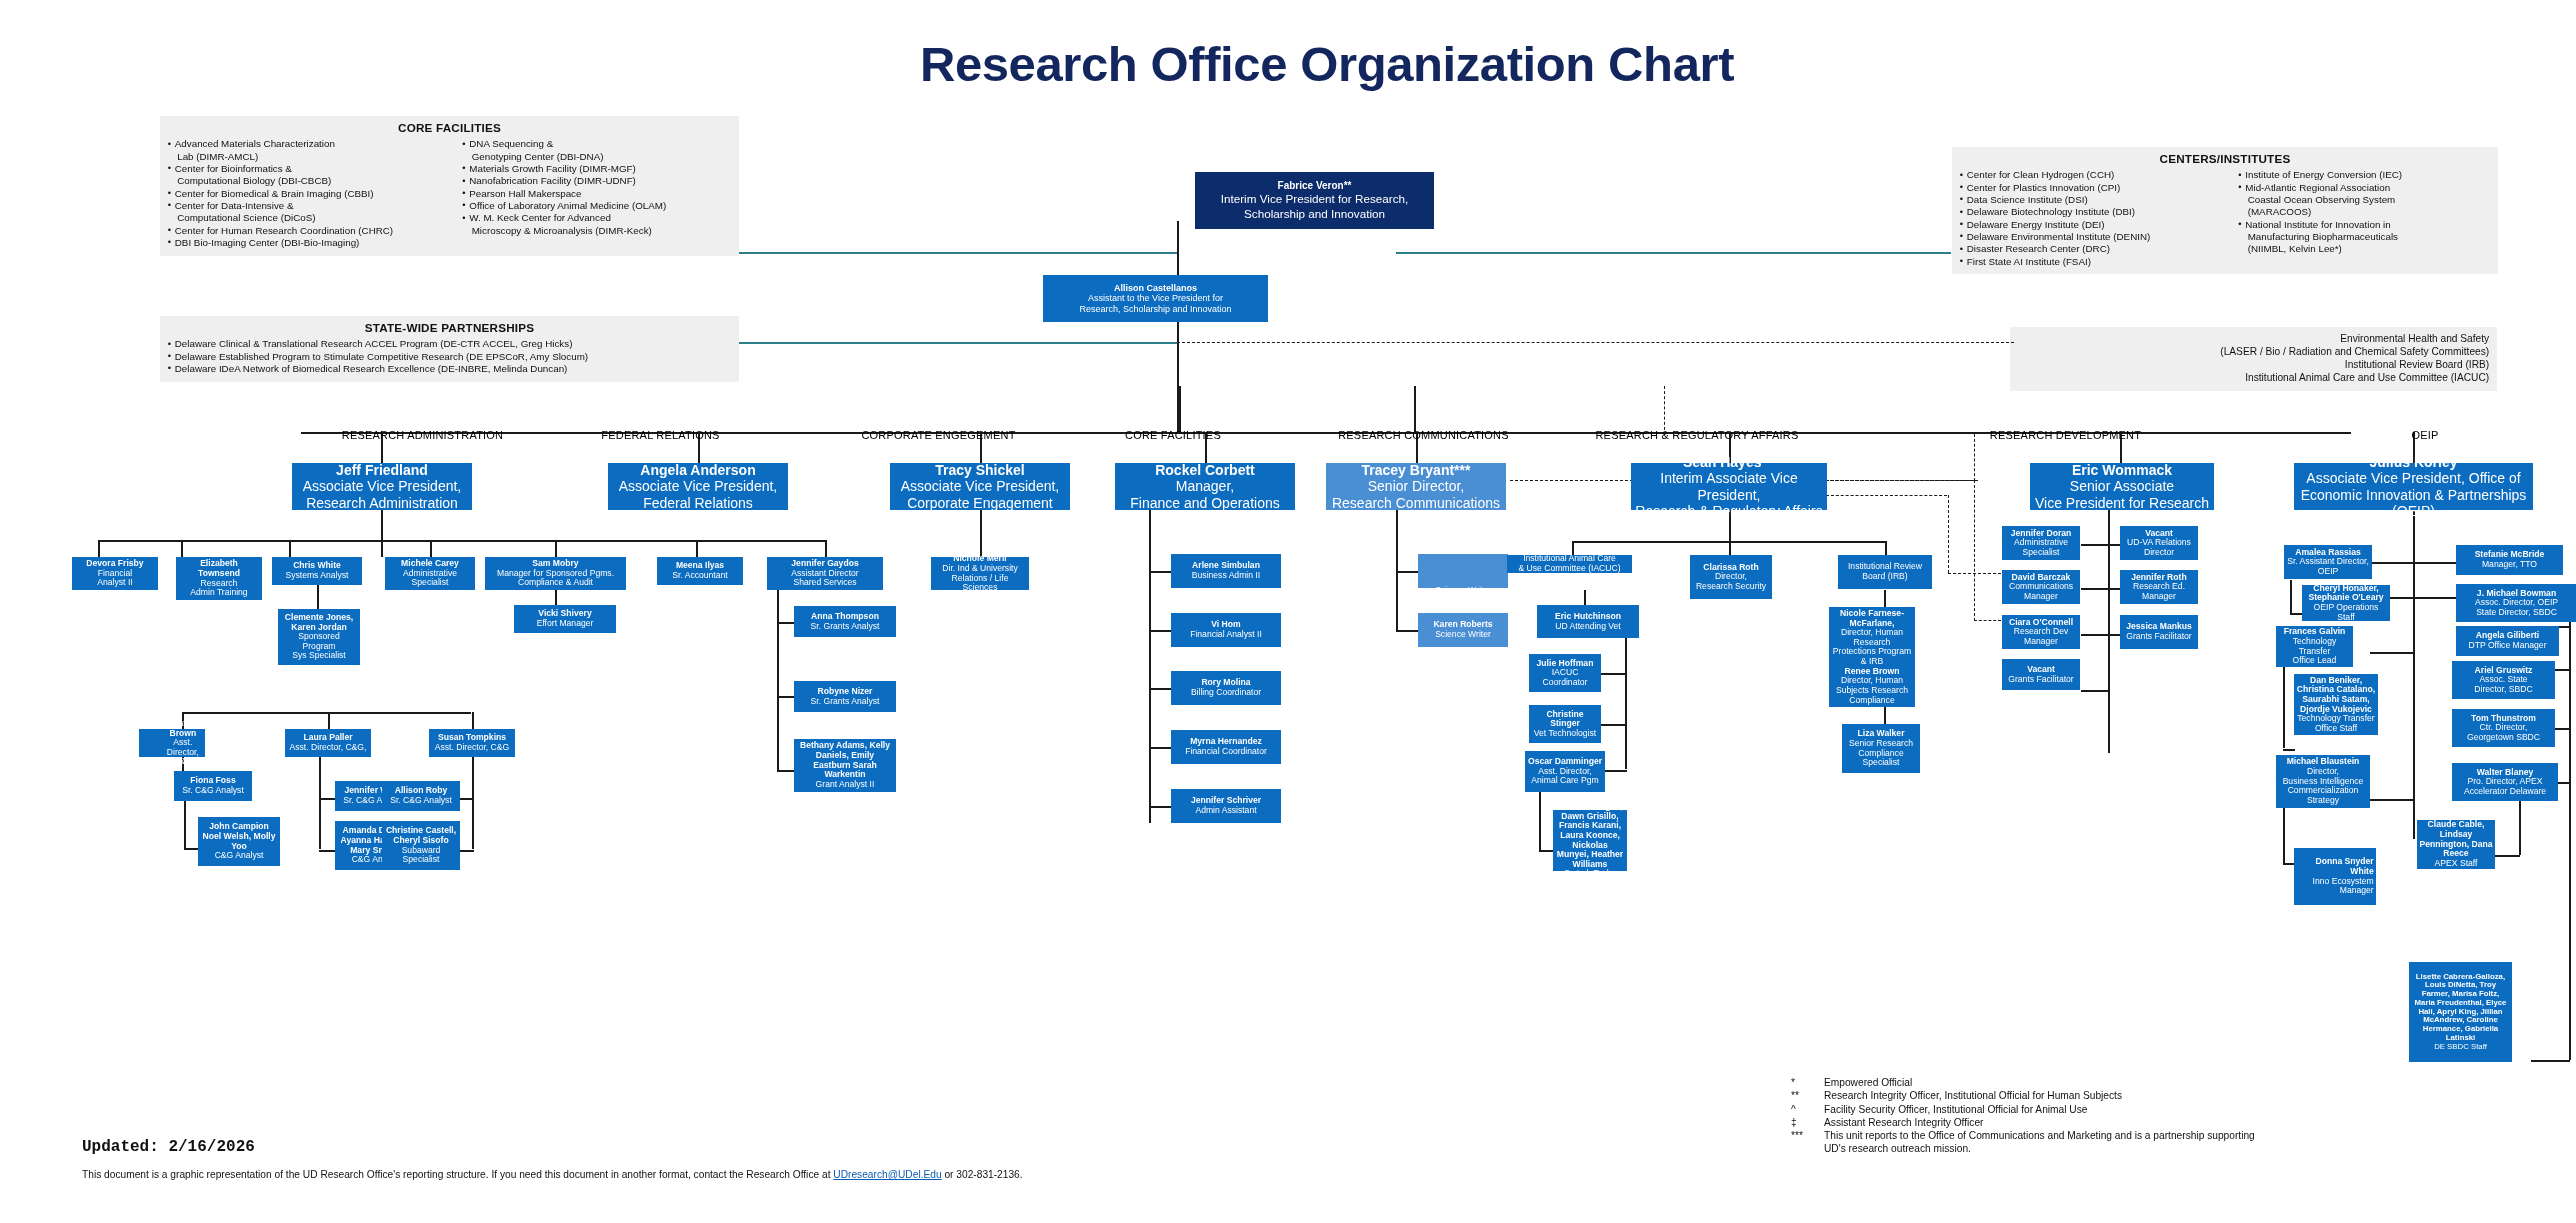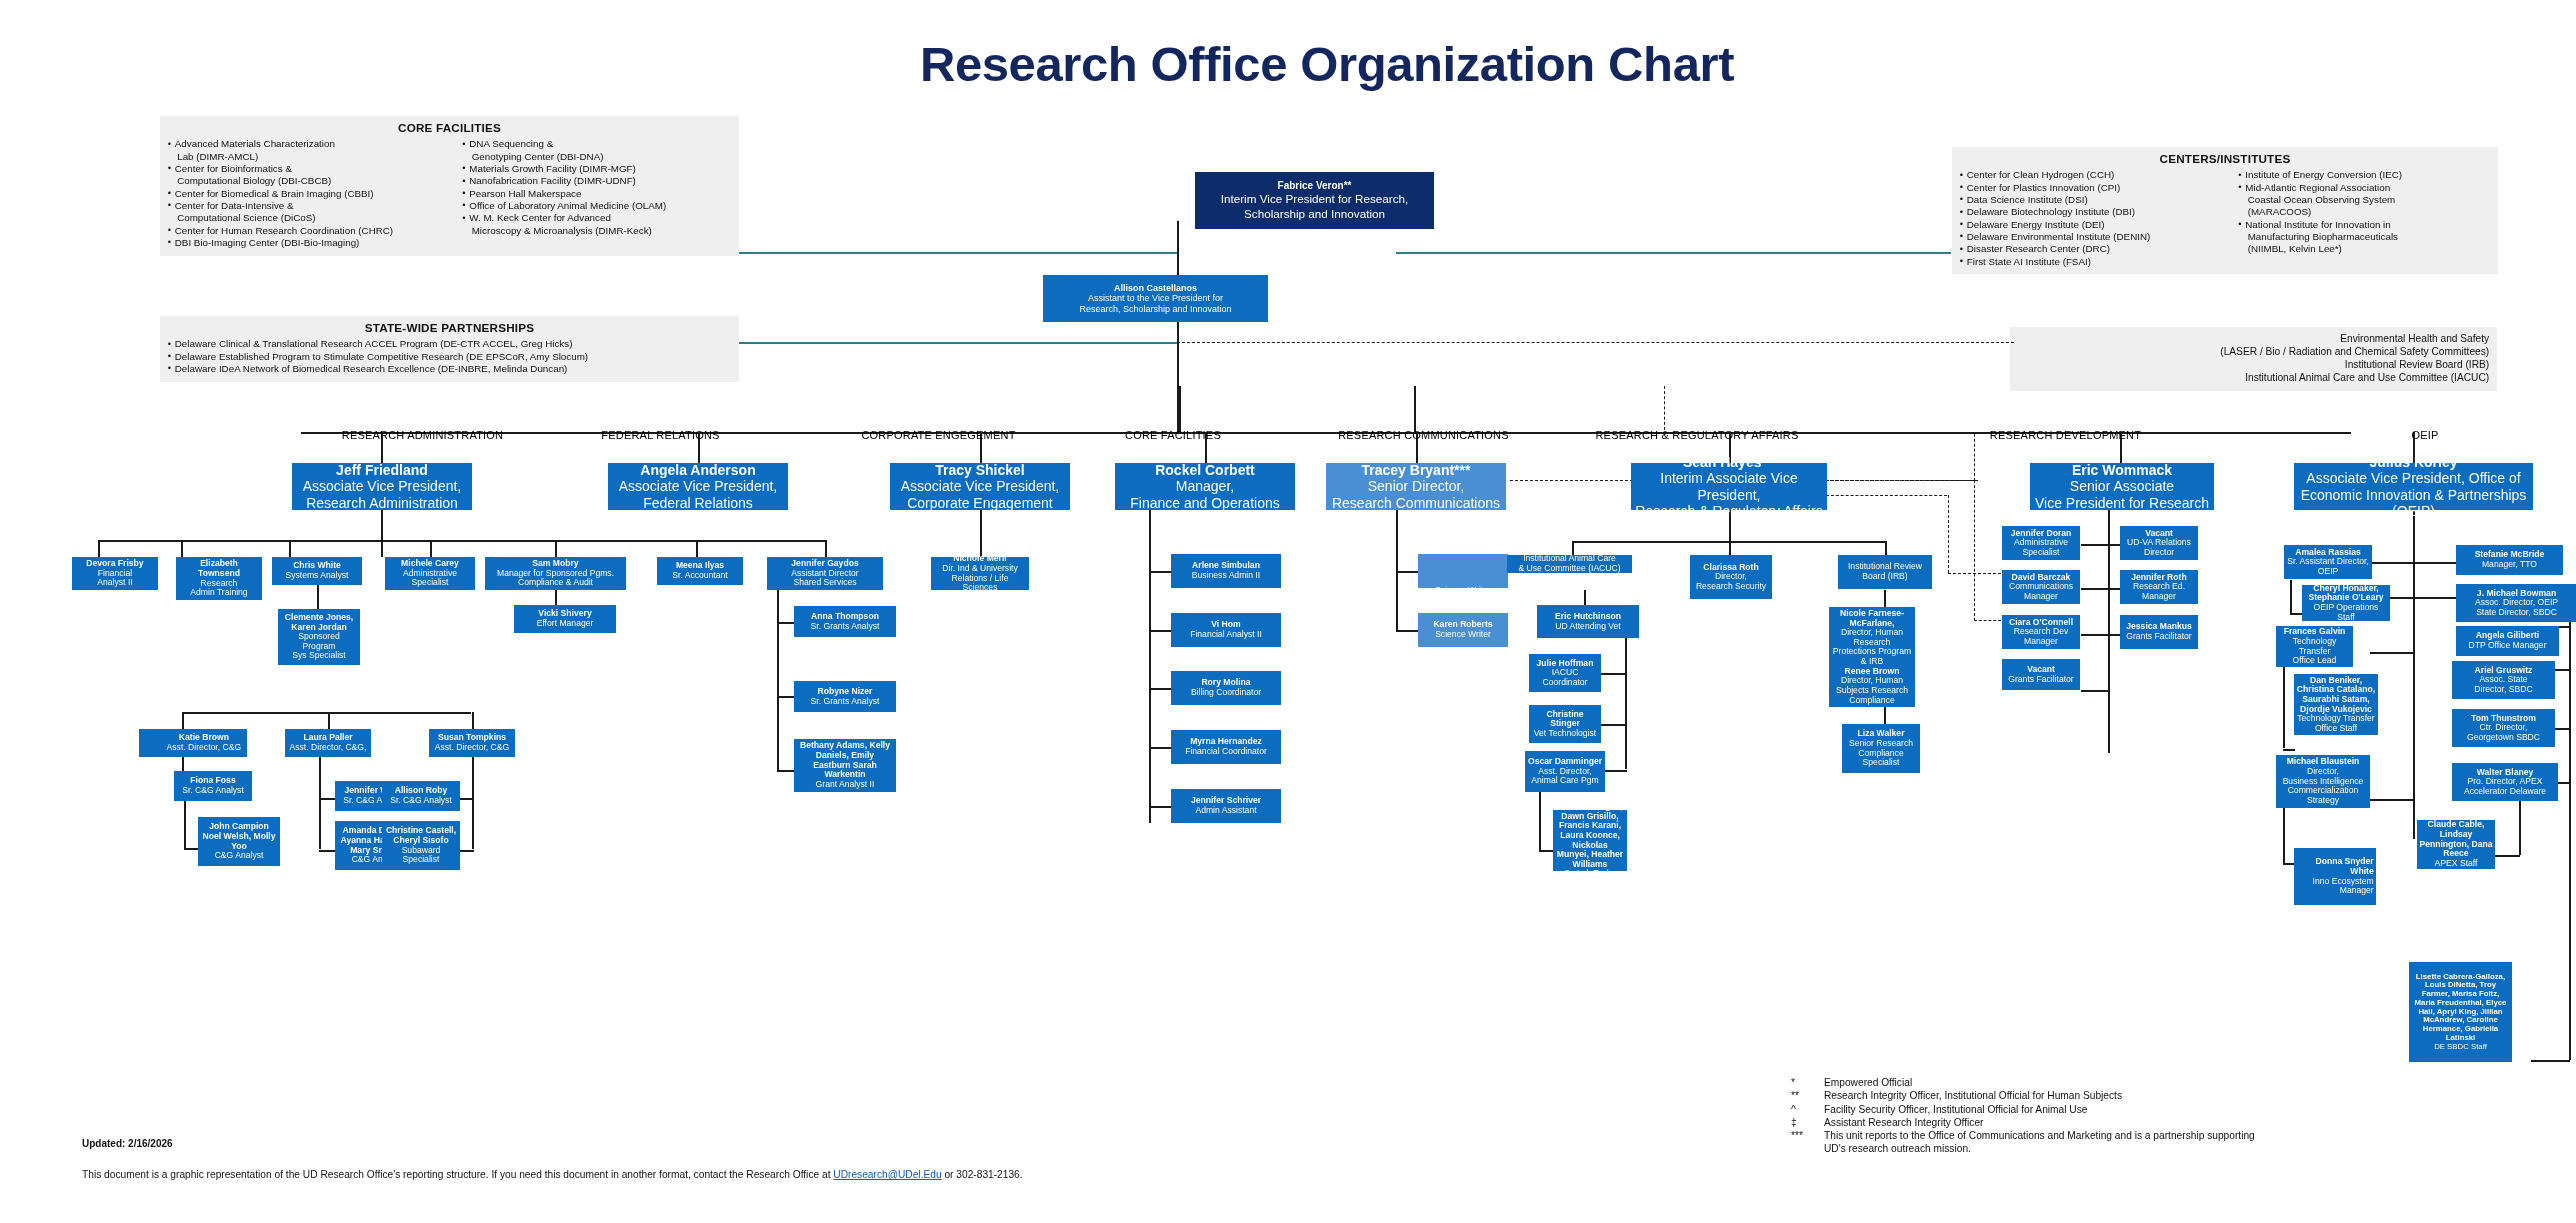--- a/index.html
+++ b/index.html
@@ -96,21 +96,21 @@
   .dash-h {
     position:absolute; height:0; border-top:1.6px dashed #1a1a1a; z-index:1;
   }
   .dash-v {
     position:absolute; width:0; border-left:1.6px dashed #1a1a1a; z-index:1;
   }
 
   
   #updated {
     position:absolute; left:43px; top:1138px;
-    font-size:10px; font-weight:bold;
+    font-size:16px; font-weight:bold;font-family:Liberation Mono, monospace;
   }
   #footnote {
     position:absolute; left:43px; top:1169px;
     font-size:10.2px;
   }
   #footnote a { color:#0b5cb5; text-decoration:underline; }
   #legend {
     position:absolute; left:1752px; top:1076px;
     font-size:10.2px; line-height:1.3;
   }
@@ -360,21 +360,21 @@
   <div class="box" style="left:755px; top:739px; width:102px; height:53px;">
     <div class="nm">Bethany Adams, Kelly Daniels, Emily Eastburn Sarah Warkentin</div>
     <div class="ti">Grant Analyst II</div>
   </div>
 
   <div class="ln lnh" style="left:143px; top:712px; width:289px;"></div>
   <div class="ln lnv" style="left:143px; top:712px; height:17px;"></div>
   <div class="ln lnv" style="left:289px; top:712px; height:17px;"></div>
   <div class="ln lnv" style="left:433px; top:712px; height:17px;"></div>
 
-  <div class="box" style="left:100px; top:729px; width:108px; height:28px;padding-left:24px;">
+  <div class="box" style="left:100px; top:729px; width:66px; height:28px;padding-left:24px;">
     <div class="nm">Katie Brown</div>
     <div class="ti">Asst. Director, C&amp;G</div>
   </div>
   <div class="ln lnv" style="left:143px; top:757px; height:14px;"></div>
   <div class="box" style="left:135px; top:771px; width:78px; height:30px;">
     <div class="nm">Fiona Foss</div>
     <div class="ti">Sr. C&amp;G Analyst</div>
   </div>
   <div class="ln lnv" style="left:145px; top:801px; height:47px;"></div>
   <div class="ln lnh" style="left:145px; top:848px; width:14px;"></div>

